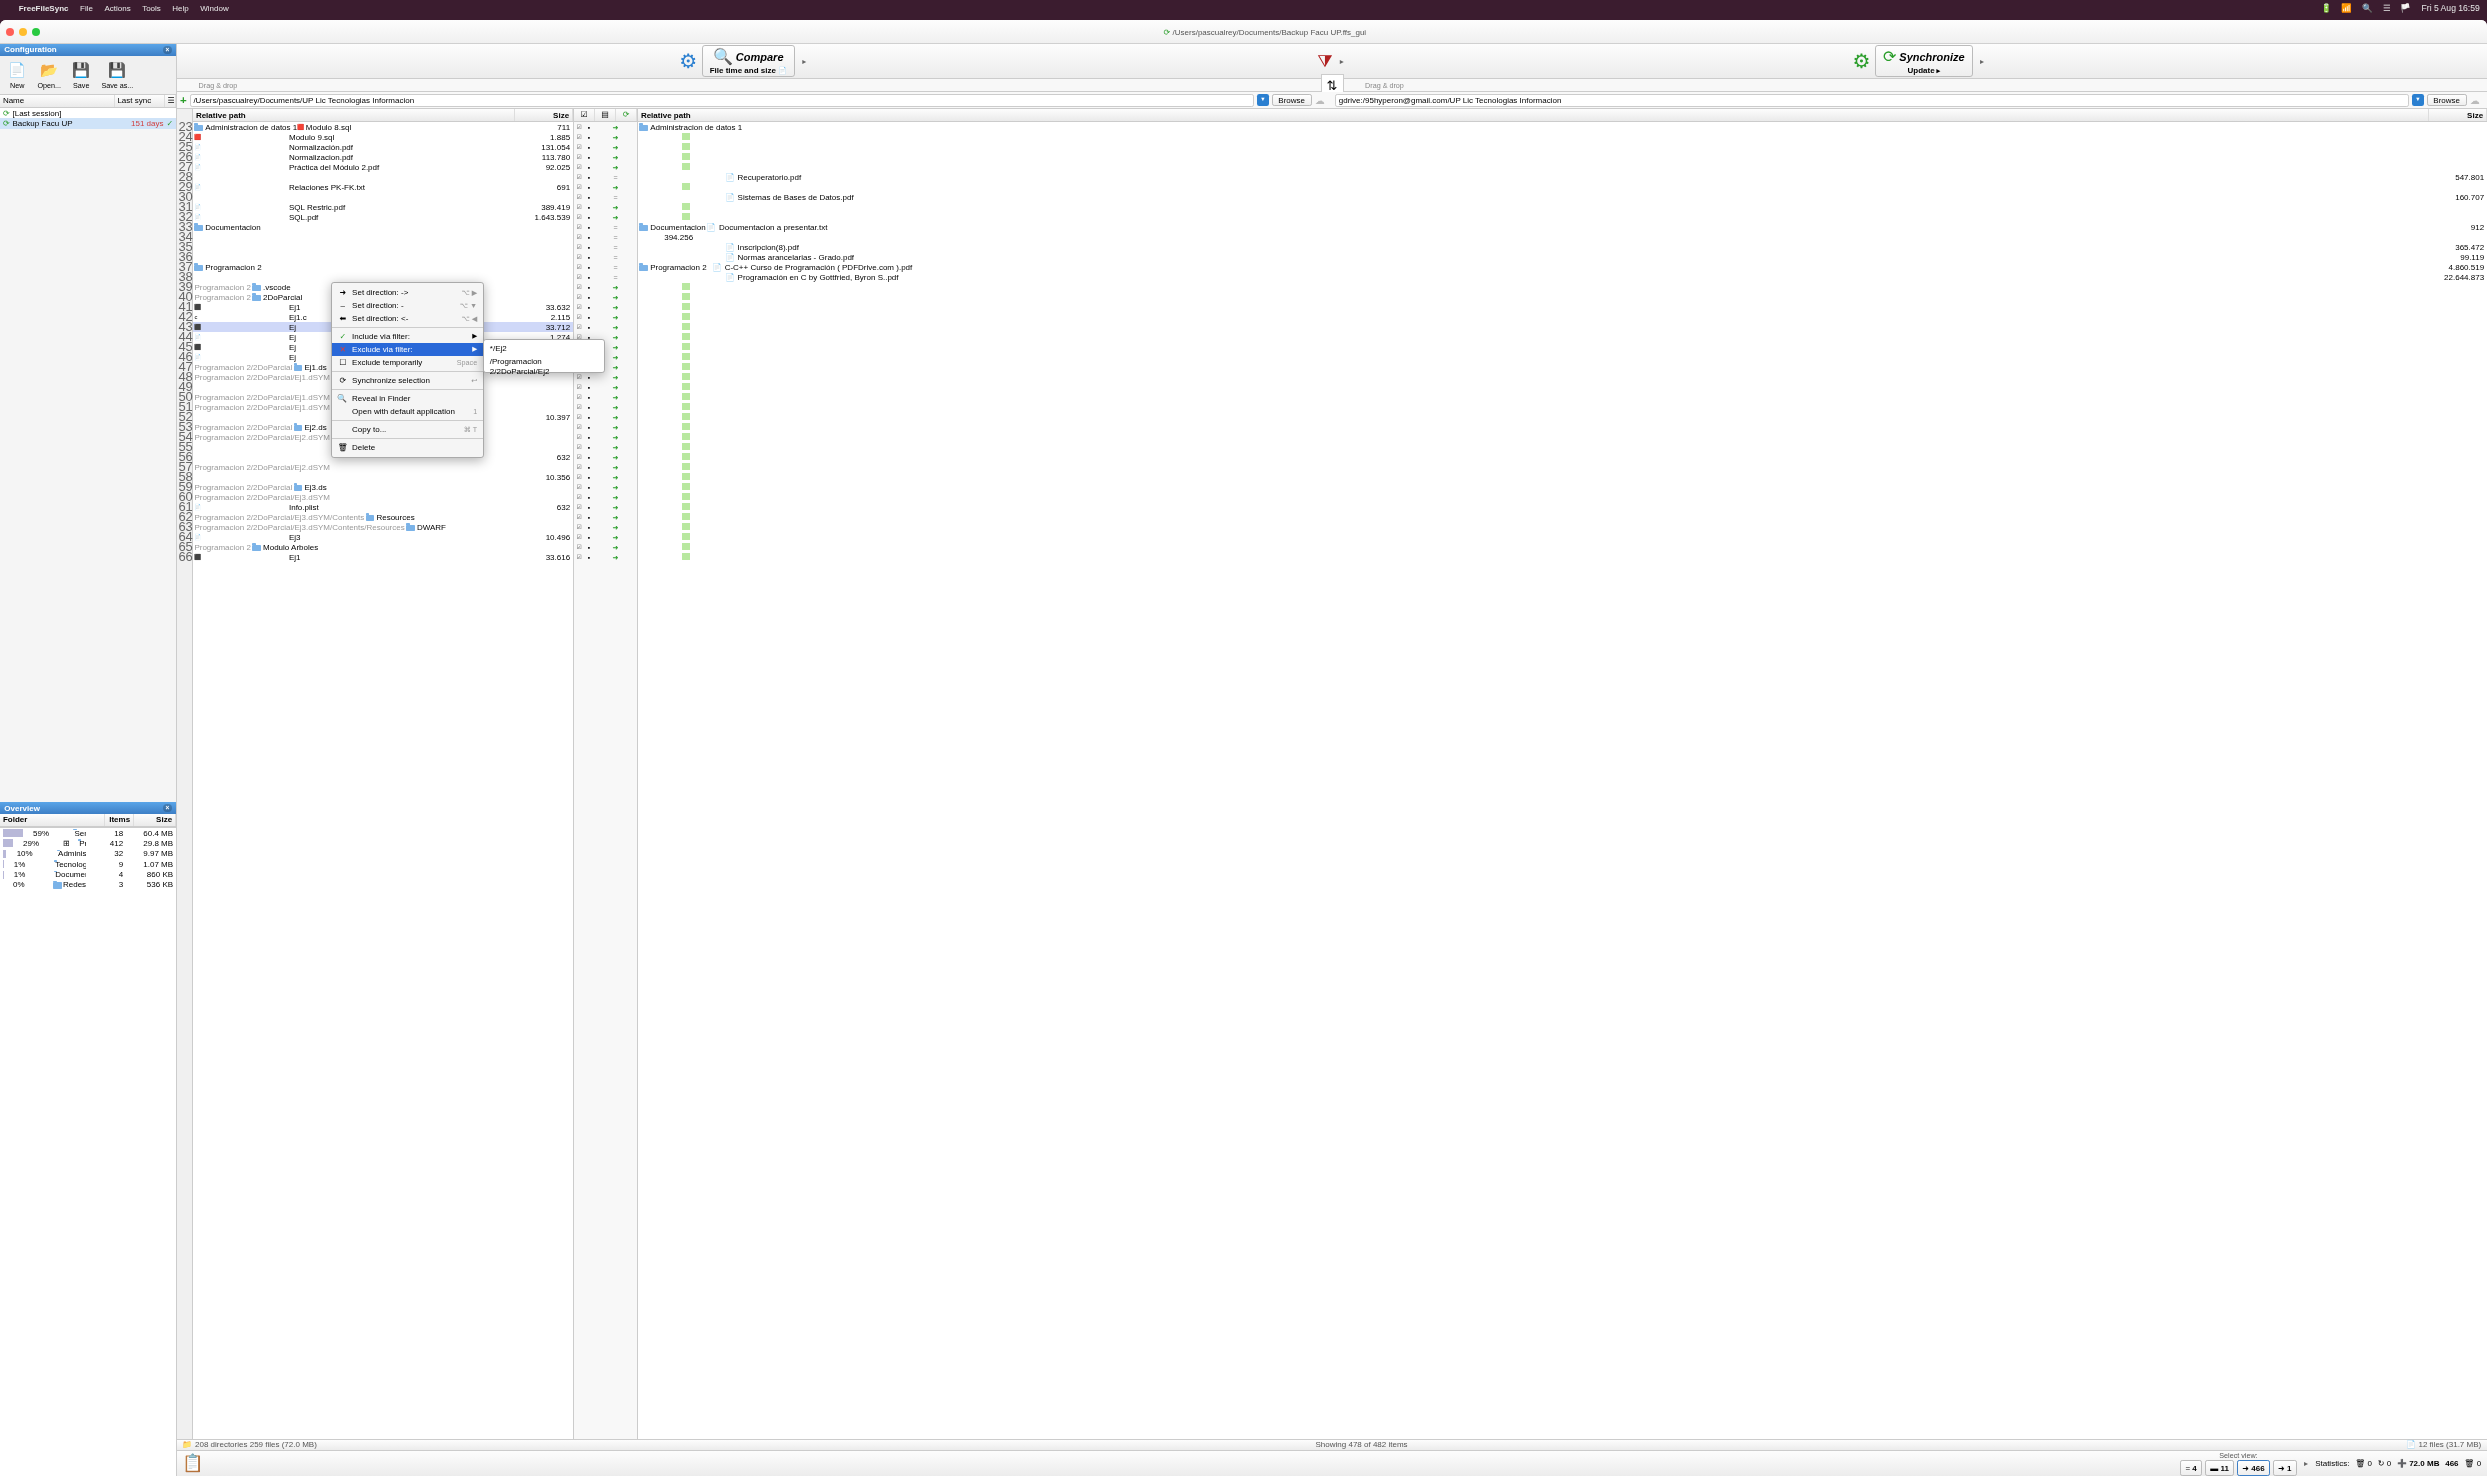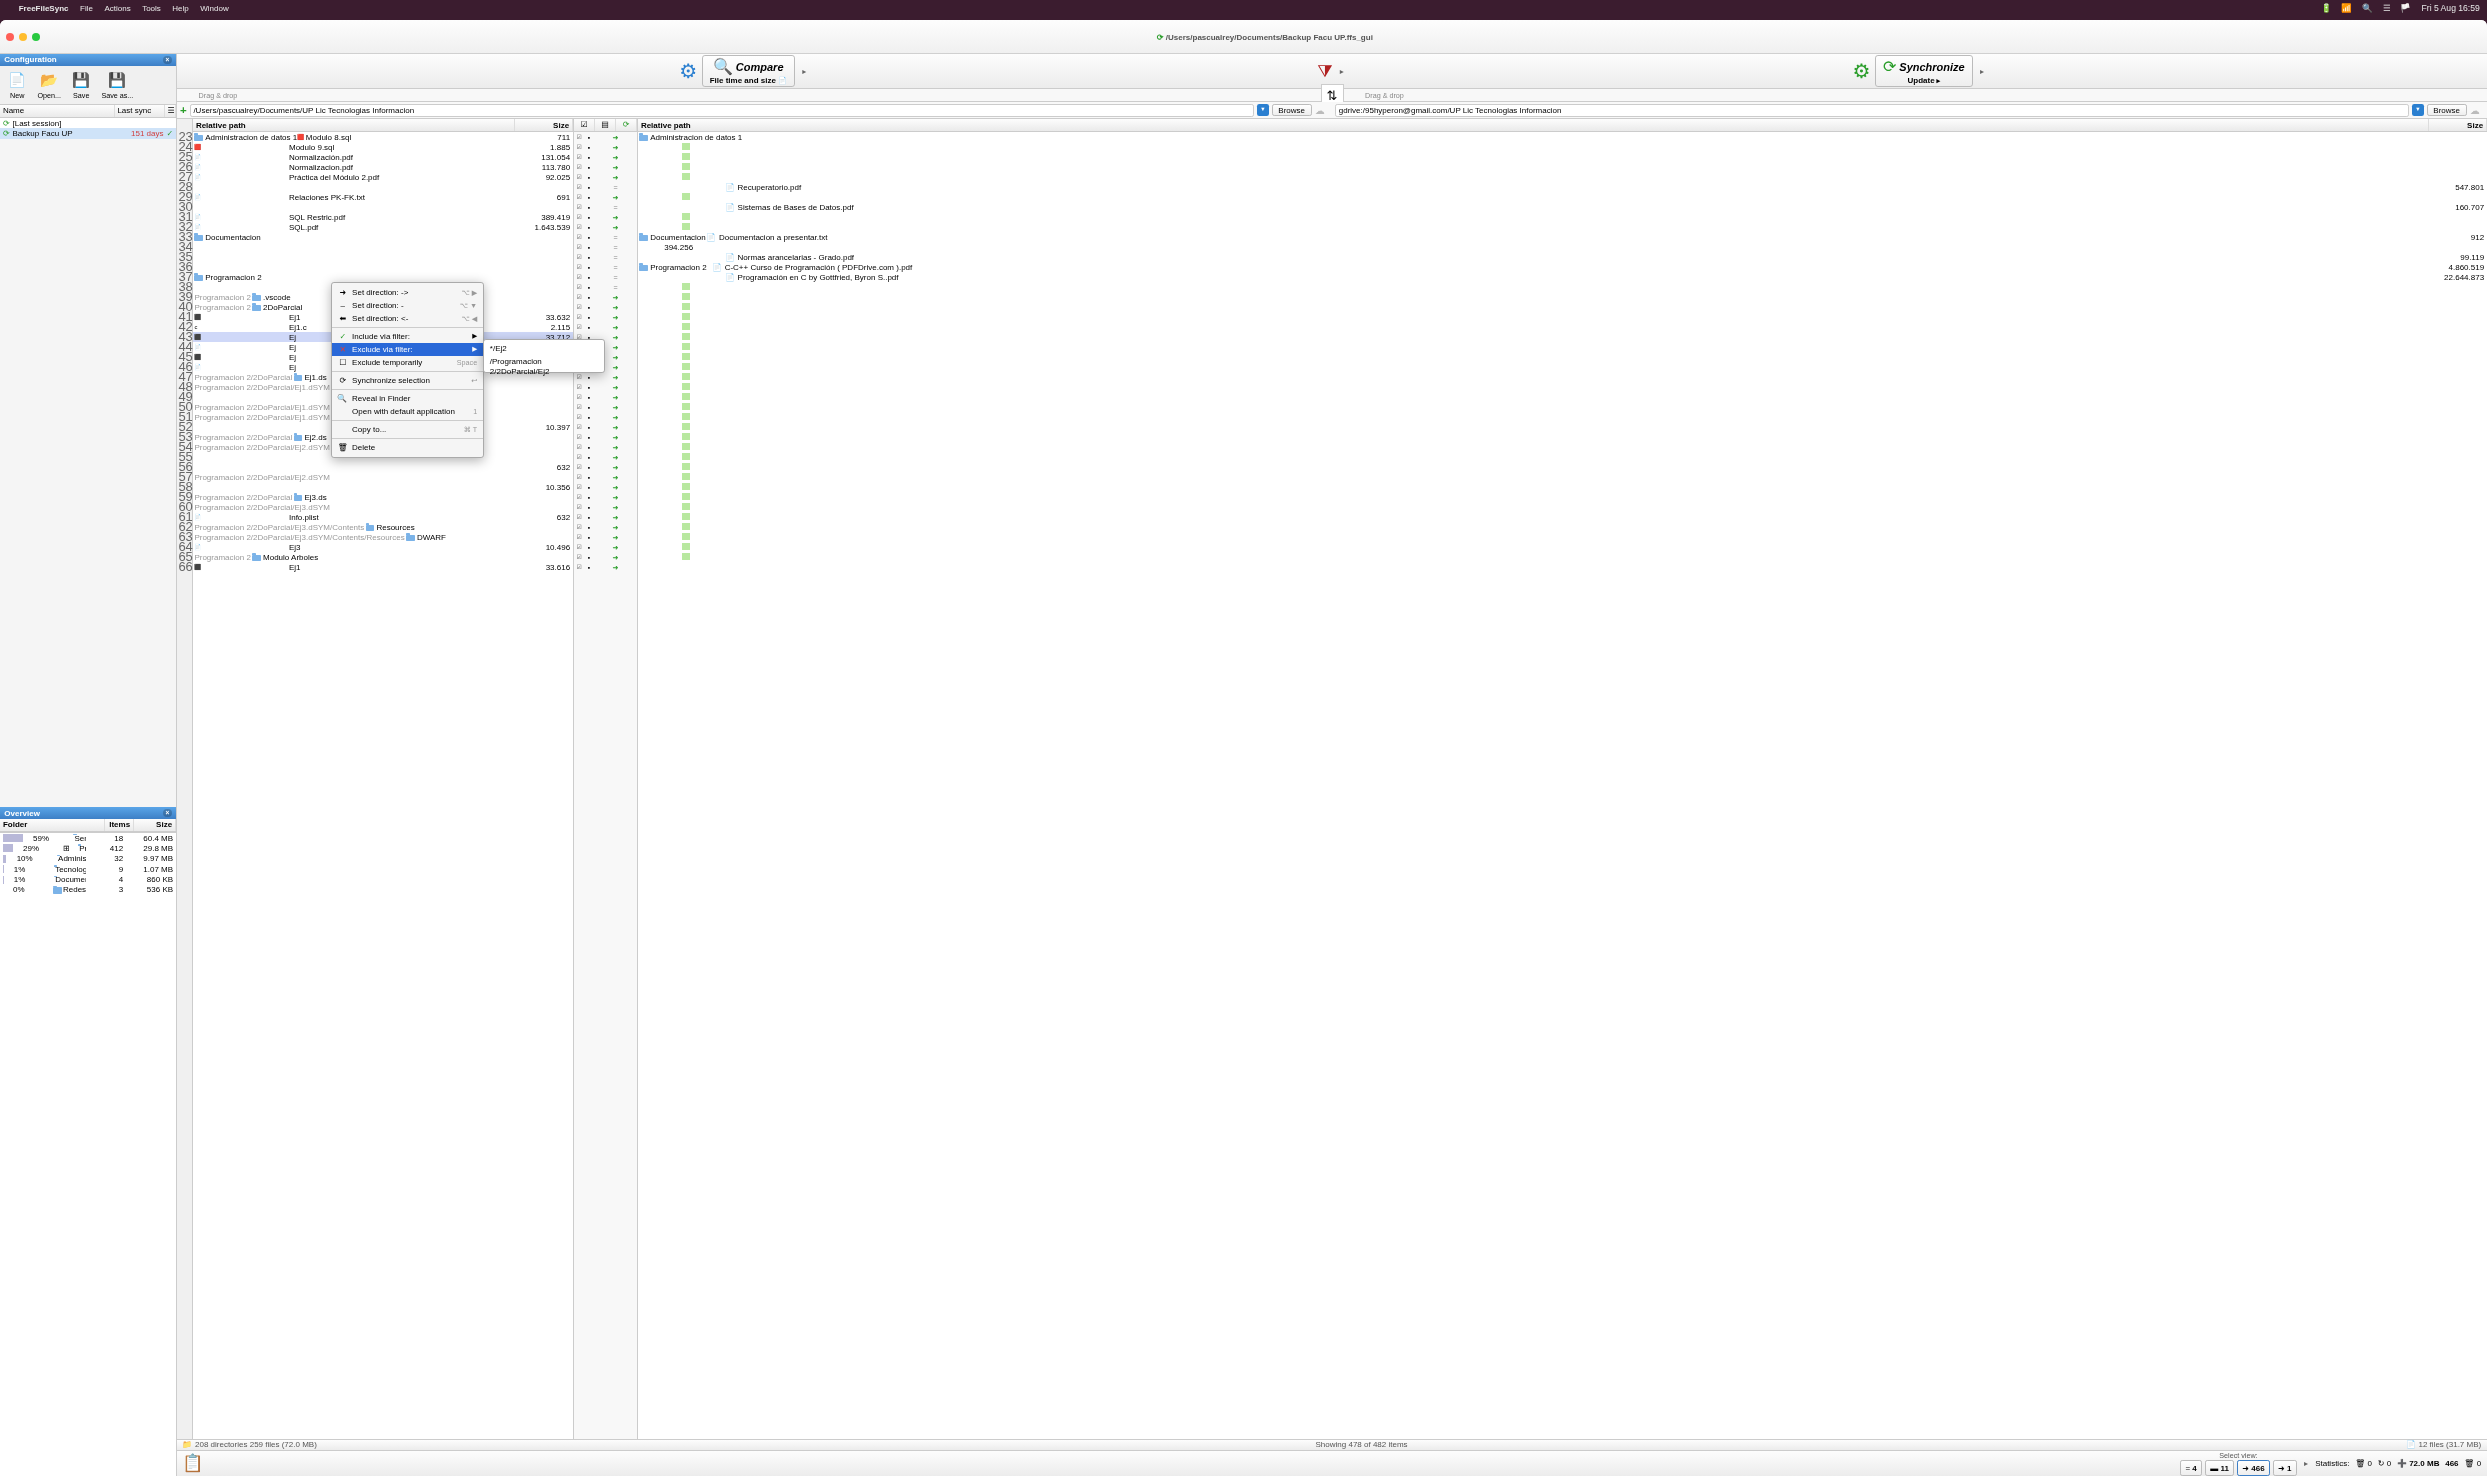--- a/index.html
+++ b/index.html
@@ -7,21 +7,21 @@
 
 
 .menubar { background: #3b1c2f; color: #e8e8e8; height: 16px; display: flex; align-items: center; padding: 0 7.2px; justify-content: space-between; }
 .menubar-left { display: flex; align-items: center; gap: 11.5px; }
 .menubar-left .app { font-weight: 600; }
 .menubar-right { display: flex; align-items: center; gap: 10px; }
 .menubar-right span { font-size: 8.6px; }
 
 
 .window { position: absolute; top: 20px; left: 0; right: 0; bottom: 0; background: #ececec; border-radius: 5.8px 5.8px 0 0; overflow: hidden; display: flex; flex-direction: column; }
-.titlebar { height: 34px; background: linear-gradient(#fdfdfd,#f0f0f0); display: flex; align-items: center; padding: 0 5.8px; border-bottom: 0.7px solid #d0d0d0; font-weight: bold; }
+.titlebar { height: 24px; background: linear-gradient(#fdfdfd,#f0f0f0); display: flex; align-items: center; padding: 0 5.8px; border-bottom: 0.7px solid #d0d0d0; }
 .traffic { display: flex; gap: 5px; margin-right: 8.6px; }
 .dot { width: 8px; height: 8px; border-radius: 50%; }
 .dot.red { background: #ff5f57; } .dot.yellow { background: #ffbd2e; } .dot.green { background: #28c940; }
 .window-title { flex: 1; text-align: center; color: #555; font-size: 8.6px; }
 .window-title .sync-icon { color: #2a9d2a; }
 
 .main-area { flex: 1; display: flex; overflow: hidden; }
 
 
 .sidebar { width: 177px; background: #f5f5f5; border-right: 0.7px solid #ccc; display: flex; flex-direction: column; }
@@ -974,20 +974,26 @@
                   <span>Documentacion</span>
                   <span style="margin-left:1px">📄 Documentacion a presentar.txt</span>
                 </span>
                 <span class="size">912</span>
               </div>
               <div class="row">
                 <span class="size">394.256</span>
               </div>
               <div class="row">
                 <span class="path">
+                  <span style="margin-left:86px">📄 Inscripcion(8).pdf</span>
+                </span>
+                <span class="size">365.472</span>
+              </div>
+              <div class="row">
+                <span class="path">
                   <span style="margin-left:86px">📄 Normas arancelarias - Grado.pdf</span>
                 </span>
                 <span class="size">99.119</span>
               </div>
               <div class="row">
                 <span class="path">
                   <span class="folder-icon" style="margin-right:2.2px"></span>
                   <span>Programacion 2</span>
                   <span style="margin-left:5.8px">📄 C-C++ Curso de Programación ( PDFDrive.com ).pdf</span>
                 </span>

